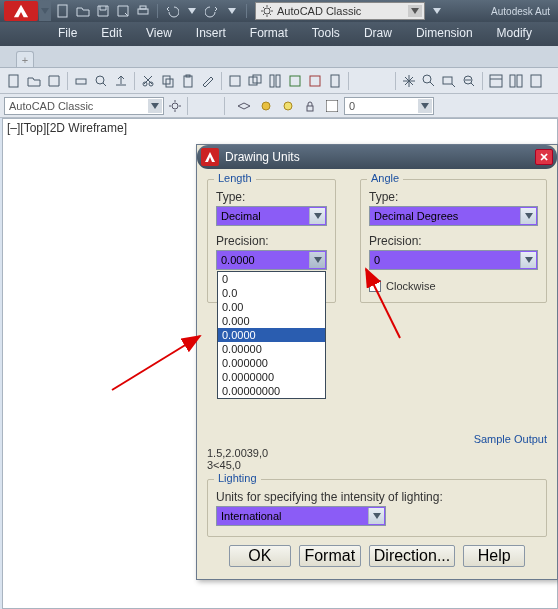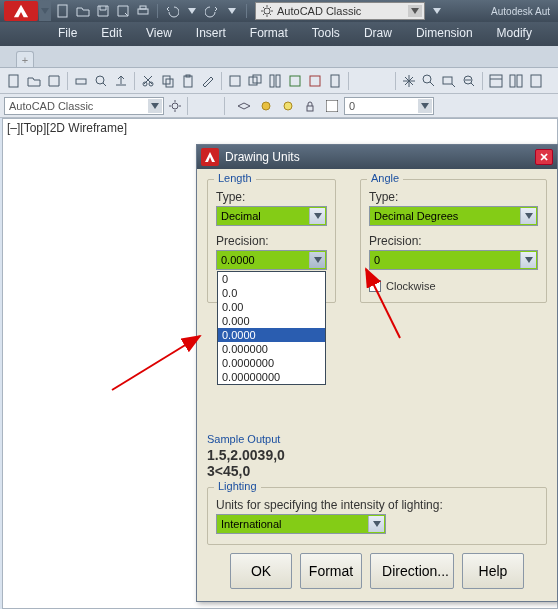--- a/index.html
+++ b/index.html
@@ -40,49 +40,49 @@
   .gear-btn { width:18px; height:18px; margin-left:2px; display:flex; align-items:center; justify-content:center; color:#556;}
   .layer-icons { display:flex; gap:2px; margin-left:6px; align-items:center;}
   .layer-combo { width:90px; }
 
   
   .drawarea { position:absolute; left:2px; right:0; top:118px; bottom:0; background:#fff; border:1px solid #a9b4c0;}
   .vplabel { font-size:12px; color:#333; padding:2px 4px;}
 
   
   .dialog { position:absolute; left:196px; top:144px; width:362px; background:#ebe8d8; border:1px solid #6b7a8d; box-shadow:2px 2px 5px rgba(0,0,0,0.3);}
-  .dlg-title { height:24px; background:linear-gradient(#5e6f82,#3e4c5b); display:flex; align-items:center; padding:0 4px; color:#fff; font-size:12px;}
+  .dlg-title { height:24px; background:linear-gradient(#5e6f82,#3e4c5b); display:flex; align-items:center; padding:0 4px; color:#fff; font-size:12px;border-radius:11px;}
   .dlg-logo { width:18px; height:18px; background:#c22; border-radius:2px; margin-right:6px; display:flex; align-items:center; justify-content:center;}
   .dlg-close { margin-left:auto; width:18px; height:16px; background:#d34; border:1px solid #a02; border-radius:2px; color:#fff; display:flex; align-items:center; justify-content:center; font-size:11px; font-weight:bold;}
   .dlg-body { padding:10px 10px 12px 10px; }
 
   .groupbox { border:1px solid #c0bca8; border-radius:2px; padding:10px 8px 10px 8px; position:relative; margin-bottom:8px;}
   .groupbox > .gb-title { position:absolute; top:-8px; left:6px; background:#ebe8d8; padding:0 4px; font-size:11px; color:#1b4fa0;}
   .row-top { display:flex; gap:24px;}
   .gb-length { flex:1;}
   .gb-angle { width:187px;}
 
   .lbl { font-size:12px; color:#333; margin-bottom:2px; display:block;}
-  .combo { width:100%; height:20px; border:1px solid #8a97a6; background:#84cc16; font-size:11px; padding:2px 18px 2px 4px; position:relative; display:flex; align-items:center;}
+  .combo { width:100%; height:20px; border:1px solid #8a97a6; background:#8b5cf6; font-size:11px; padding:2px 18px 2px 4px; position:relative; display:flex; align-items:center;}
   .combo .cb-drop { position:absolute; right:1px; top:1px; width:16px; height:16px; background:linear-gradient(#e8eef6,#c8d3e0); border-left:1px solid #aab5c2; display:flex; align-items:center; justify-content:center;}
   .combo.open .cb-drop { background:linear-gradient(#c8d3e0,#aab9cb);}
   .gap { height:8px;}
 
   .dropdown-list { position:absolute; left:0; top:20px; width:100%; background:#fff; border:1px solid #3a4a5a; z-index:20; font-size:11px;}
   .dd-item { padding:1px 4px; color:#222;}
   .dd-item.sel { background:#2a5db0; color:#fff;}
 
   .chk { display:flex; align-items:center; gap:5px; font-size:11px; color:#333; margin-top:10px;}
   .chk-box { width:12px; height:12px; border:1px solid #6a7685; background:#fff;}
 
-  .sample-title { font-size:11px; color:#1b4fa0; margin-top:4px; margin-bottom:2px;}
-  .sample-line { font-size:14px; color:#333;font-weight:bold;}
+  .sample-title { font-size:11px; color:#1b4fa0; margin-top:4px; margin-bottom:2px;text-align:right;}
+  .sample-line { font-size:11px; color:#333;}
 
   .btnrow { display:flex; gap:8px; justify-content:center; margin-top:8px;}
-  .dlg-btn { height:36px; border:1px solid #8a97a6; background:linear-gradient(#f5f5f0,#e0ded0); font-size:14px; padding:0 4px; border-radius:2px; min-width:62px; display:flex; align-items:center; justify-content:center; cursor:pointer;}
+  .dlg-btn { height:22px; border:1px solid #8a97a6; background:linear-gradient(#f5f5f0,#e0ded0); font-size:16px; padding:0 4px; border-radius:2px; min-width:62px; display:flex; align-items:center; justify-content:center; cursor:pointer;}
   .dlg-btn.wide { min-width:84px;justify-content:flex-end;}
 
   
   .arrow { position:absolute; pointer-events:none; z-index:30;}
 
   svg.tri { width:8px; height:6px; }
   .tri-down { fill:#4a5a6a; }
 </style>
 </head>
 <body>
@@ -416,20 +416,21 @@
               <svg class="tri" viewBox="0 0 8 6">
                 <path d="M0 0 L8 0 L4 6 Z" fill="#4a5a6a"></path>
               </svg>
             </div>
           <div class="dropdown-list" id="precision-dd">
               <div class="dd-item">0</div>
               <div class="dd-item">0.0</div>
               <div class="dd-item">0.00</div>
               <div class="dd-item">0.000</div>
               <div class="dd-item sel">0.0000</div>
+              <div class="dd-item">0.00000</div>
               <div class="dd-item">0.000000</div>
               <div class="dd-item">0.0000000</div>
               <div class="dd-item">0.00000000</div>
             </div>
         </div>
       </div>
 
       <div class="groupbox gb-angle">
         <div class="gb-title">Angle</div>
         <span class="lbl">Type:</span>

